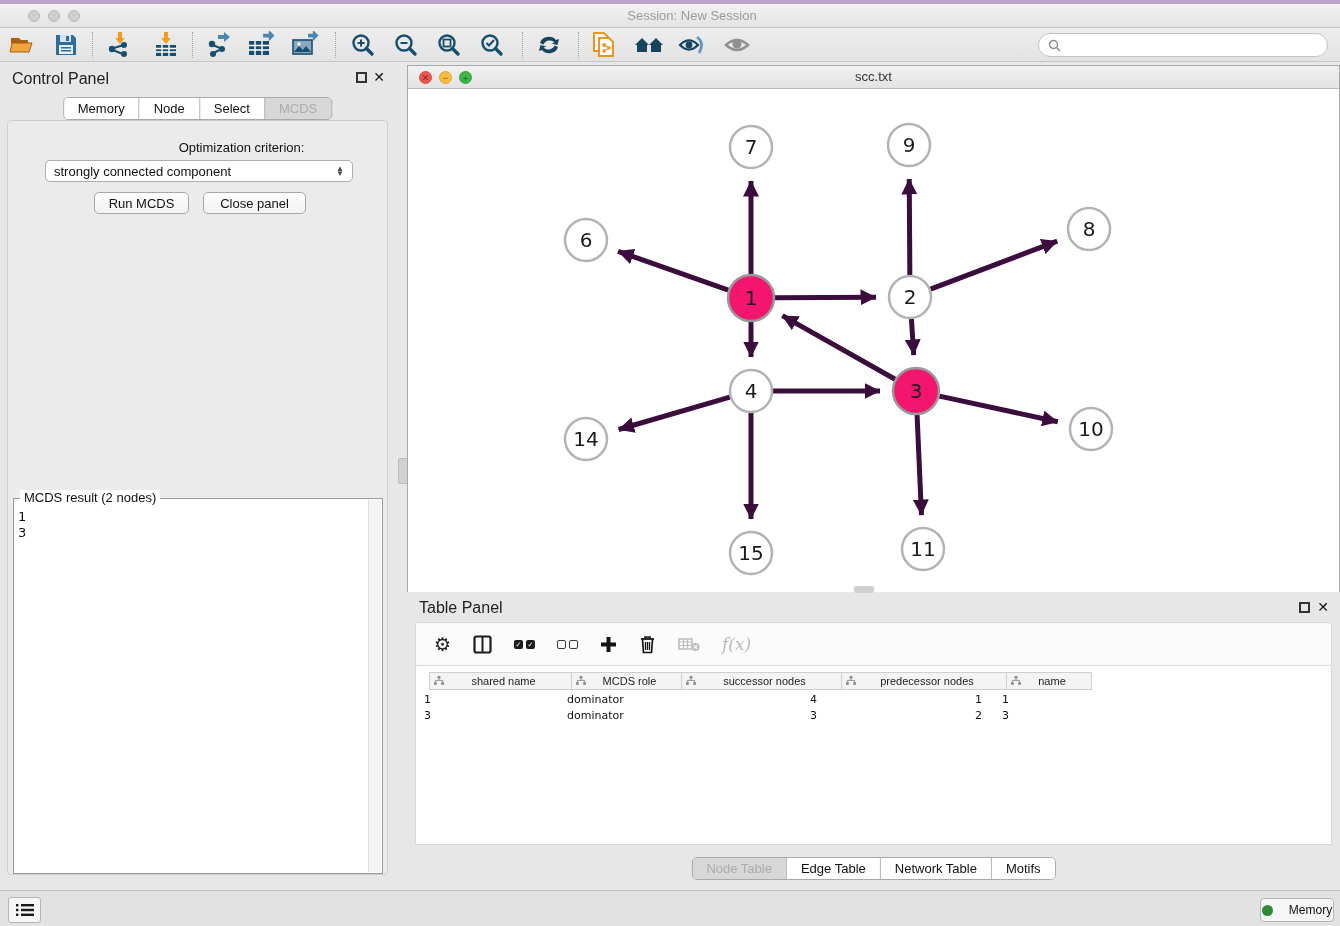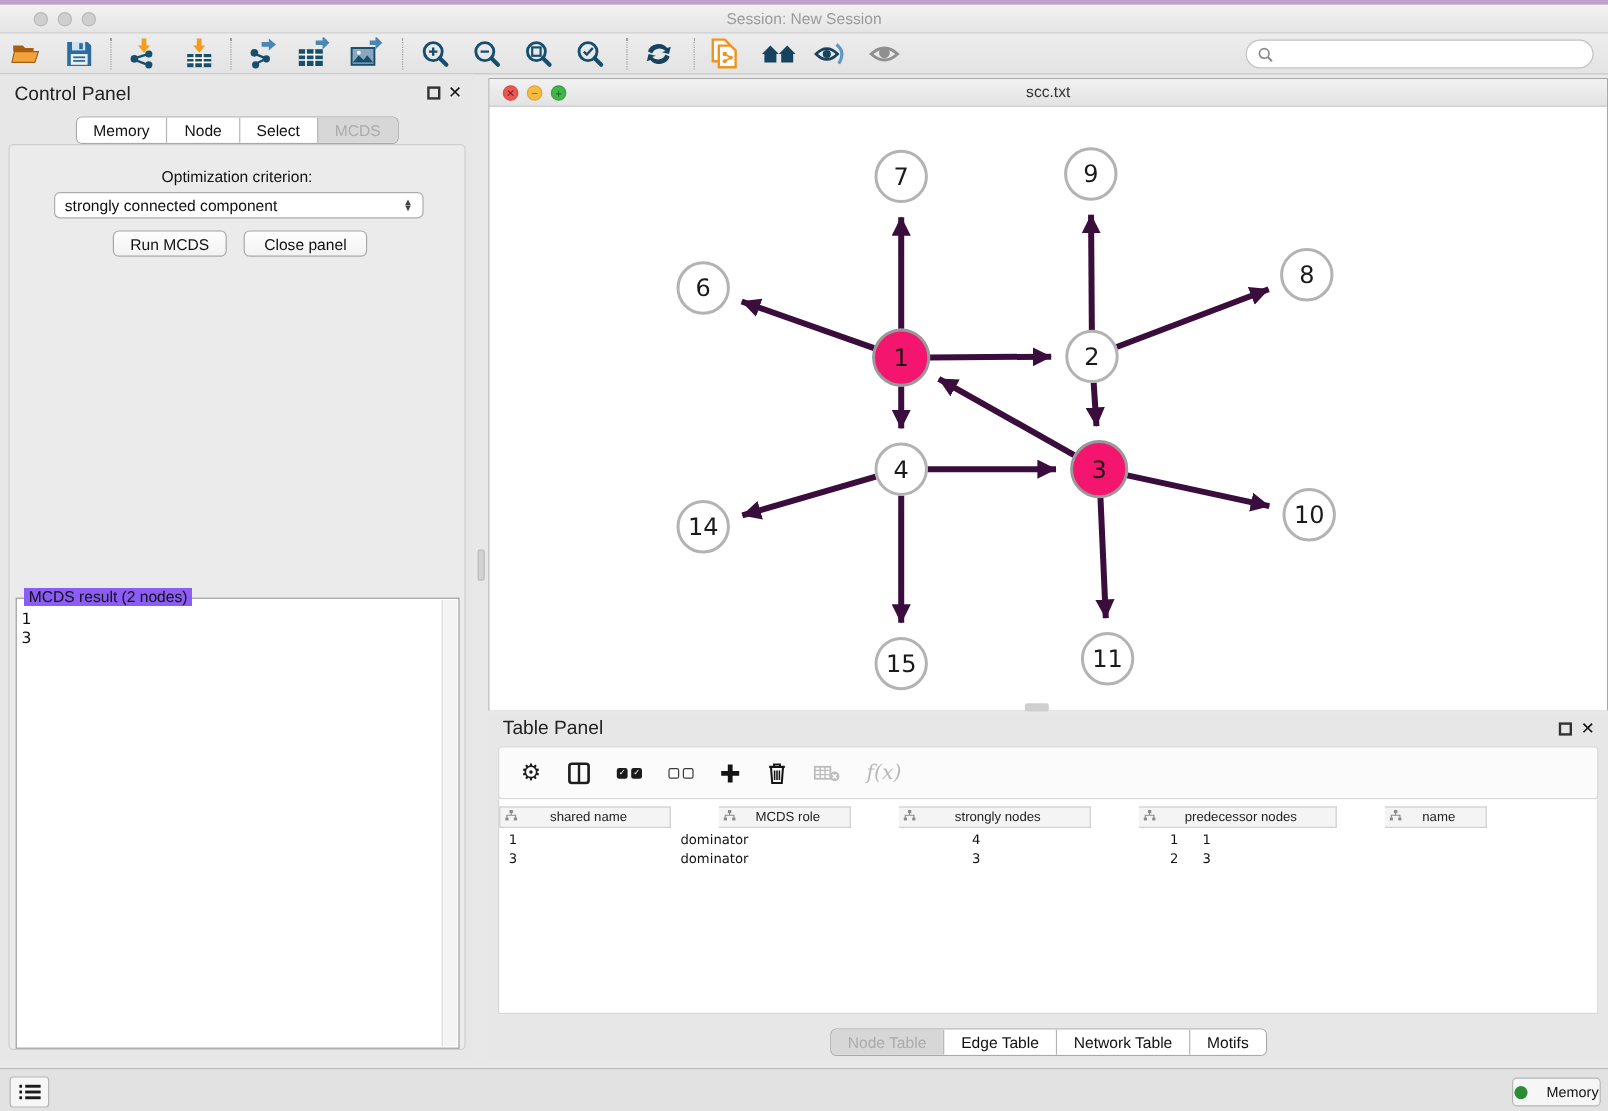--- a/index.html
+++ b/index.html
@@ -1,17 +1,17 @@
 <!DOCTYPE html>
 <html><head>
 <meta charset="utf-8">
 <style>
   * { margin:0; padding:0; box-sizing:border-box; }
   html,body { width:1340px; height:926px; font-family:"Liberation Sans","DejaVu Sans",sans-serif; background:#e8e8e8; overflow:hidden; }
-  .abs { position:absolute; }
+  .abs { position:absolute;padding-left:44px; }
   #stage { position:relative; width:1340px; height:926px; background:#e8e8e8; }
 
   
   #top-strip { left:0; top:0; width:1340px; height:4px; background:#bfa2cc; }
   #titlebar { left:0; top:4px; width:1340px; height:24px; background:linear-gradient(#f2f2f2,#e4e4e4); border-bottom:1px solid #c9c9c9; }
   .tl-dot { width:12px; height:12px; border-radius:50%; background:#cfcfcf; border:1px solid #b9b9b9; display:inline-block; }
   #titlebar .dots { position:absolute; left:28px; top:6px; display:flex; gap:8px; }
   #win-title { width:100%; text-align:center; line-height:23px; font-size:13px; color:#9b9b9b; }
 
   
@@ -33,39 +33,39 @@
   .seg.seg-selected { background:#d7d7d7; color:#ababab; }
   #ctl-tabs { position:absolute; left:50%; transform:translateX(-50%); top:35px; }
   #ctl-card { position:absolute; left:7px; top:58px; width:381px; height:755px; background:#ebebeb; border:1px solid #cfcfcf; border-radius:4px; }
   #opt-label { position:absolute; top:78px; width:100%; text-align:center; font-size:13px; color:#111; }
   #criterion { position:absolute; left:45px; top:98px; width:308px; height:22px; background:#fff; border:1px solid #adadad; border-radius:5px; font-size:13px; color:#111; display:flex; align-items:center; padding:0 8px; cursor:pointer; }
   #criterion .stepper { margin-left:auto; display:flex; flex-direction:column; line-height:5px; font-size:8px; color:#444; }
   .btn { position:absolute; height:22px; background:linear-gradient(#fefefe,#f2f2f2); border:1px solid #a9a9a9; border-radius:5px; font-size:13px; color:#111; display:flex; align-items:center; justify-content:center; cursor:pointer; }
   #run-btn { left:94px; top:130px; width:95px; }
   #closep-btn { left:203px; top:130px; width:103px; }
   #result-box { position:absolute; left:13px; top:436px; width:370px; height:376px; border:1px solid #9a9a9a; background:#fff; }
-  #result-label { position:absolute; left:20px; top:428px; background:#8b5cf6; padding:0 4px; font-size:13px; color:#111; }
+  #result-label { position:absolute; left:20px; top:428px; background:#ffffff; padding:0 4px; font-size:13px; color:#111; }
   #result-text { position:absolute; left:4px; top:10px; font-size:13px; color:#111; line-height:16px; white-space:pre; font-family:"DejaVu Sans",sans-serif; }
   #result-scroll { position:absolute; right:1px; top:1px; width:13px; height:372px; background:#f4f4f4; border-left:1px solid #ddd; }
 
   
   #net-window { left:407px; top:65px; width:933px; height:527px; background:#fff; border:1px solid #a8a8a8; }
   #net-titlebar { position:absolute; left:0; top:0; width:100%; height:23px; background:linear-gradient(#f1f1f1,#e3e3e3); border-bottom:1px solid #b9b9b9; }
   #net-titlebar .t { width:100%; text-align:center; font-size:13px; color:#333; line-height:22px; }
   .mac-btn { position:absolute; top:5px; width:13px; height:13px; border-radius:50%; font-size:9px; line-height:12px; text-align:center; color:rgba(0,0,0,.55); cursor:pointer; }
   #net-canvas { position:absolute; left:0; top:23px; width:931px; height:503px; background:#fff; }
   #net-grip { position:absolute; left:446px; bottom:-2px; width:20px; height:7px; background:#cfcfcf; border-radius:2px; }
 
   
   #table-panel { left:407px; top:595px; width:933px; height:287px; background:#e7e7e7; }
   #tbl-toolbar { position:absolute; left:8px; top:27px; width:917px; height:44px; background:#fbfbfb; border:1px solid #d8d8d8; border-radius:3px; display:flex; align-items:center; gap:22px; padding-left:18px; }
   .ttb { display:flex; align-items:center; justify-content:center; cursor:pointer; }
   #fx-label { font-family:"DejaVu Serif","Liberation Serif",serif; font-style:italic; font-size:17px; color:#b9b9b9; }
   #tbl-area { position:absolute; left:8px; top:71px; width:917px; height:179px; background:#fff; border:1px solid #d8d8d8; border-top:none; }
-  #tbl-header { position:absolute; left:0; top:6px; height:18px; display:flex;gap:40px; }
+  #tbl-header { position:absolute; left:13px; top:6px; height:18px; display:flex; }
   .th { background:#f4f4f4; border:1px solid #cfcfcf; border-left:none; display:flex; align-items:center; font-size:11px; color:#222; position:relative; }
   .th:first-child { border-left:1px solid #cfcfcf; }
   .th .hicon { margin-left:4px; }
   .th .hlab { flex:1; text-align:center; padding-right:8px; }
   .tr { position:absolute; left:0; height:16px; display:flex; }
   .td { font-size:11px; color:#111; line-height:16px; padding:0 8px; font-family:"DejaVu Sans",sans-serif; }
   .td.r { text-align:right; padding-right:12px; }
   #tbl-tabs { position:absolute; left:50%; transform:translateX(-50%); top:262px; }
 
   
@@ -395,21 +395,21 @@
           </div>
           <div class="th" style="width: 160px;">
             <span class="hicon"><svg width="10" height="9" viewBox="0 0 10 9">
                 <g fill="#8a8a8a">
                   <rect x="3.6" y="0" width="2.8" height="2.6"></rect>
                   <rect x="0" y="6.2" width="2.8" height="2.6"></rect>
                   <rect x="7.2" y="6.2" width="2.8" height="2.6"></rect>
                 </g>
                 <path d="M5 2.6 v1.8 M1.4 6.2 v-1.8 h7.2 v1.8" stroke="#8a8a8a" fill="none" stroke-width="0.9"></path>
               </svg></span>
-            <span class="hlab">strongly nodes</span>
+            <span class="hlab">successor nodes</span>
           </div>
           <div class="th" style="width: 165px;">
             <span class="hicon"><svg width="10" height="9" viewBox="0 0 10 9">
                 <g fill="#8a8a8a">
                   <rect x="3.6" y="0" width="2.8" height="2.6"></rect>
                   <rect x="0" y="6.2" width="2.8" height="2.6"></rect>
                   <rect x="7.2" y="6.2" width="2.8" height="2.6"></rect>
                 </g>
                 <path d="M5 2.6 v1.8 M1.4 6.2 v-1.8 h7.2 v1.8" stroke="#8a8a8a" fill="none" stroke-width="0.9"></path>
               </svg></span>

